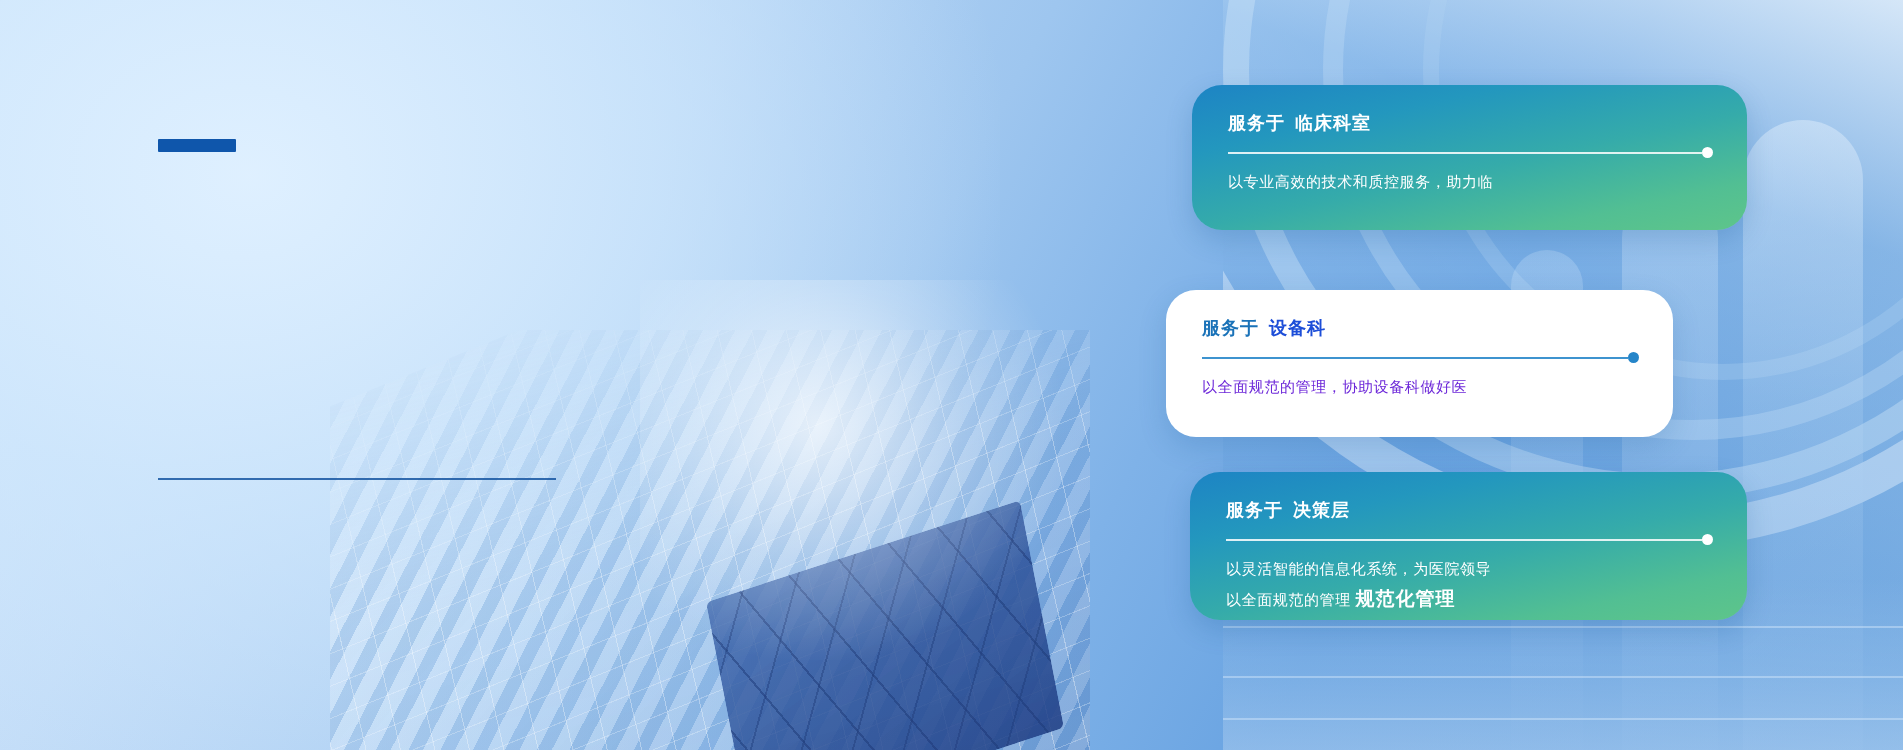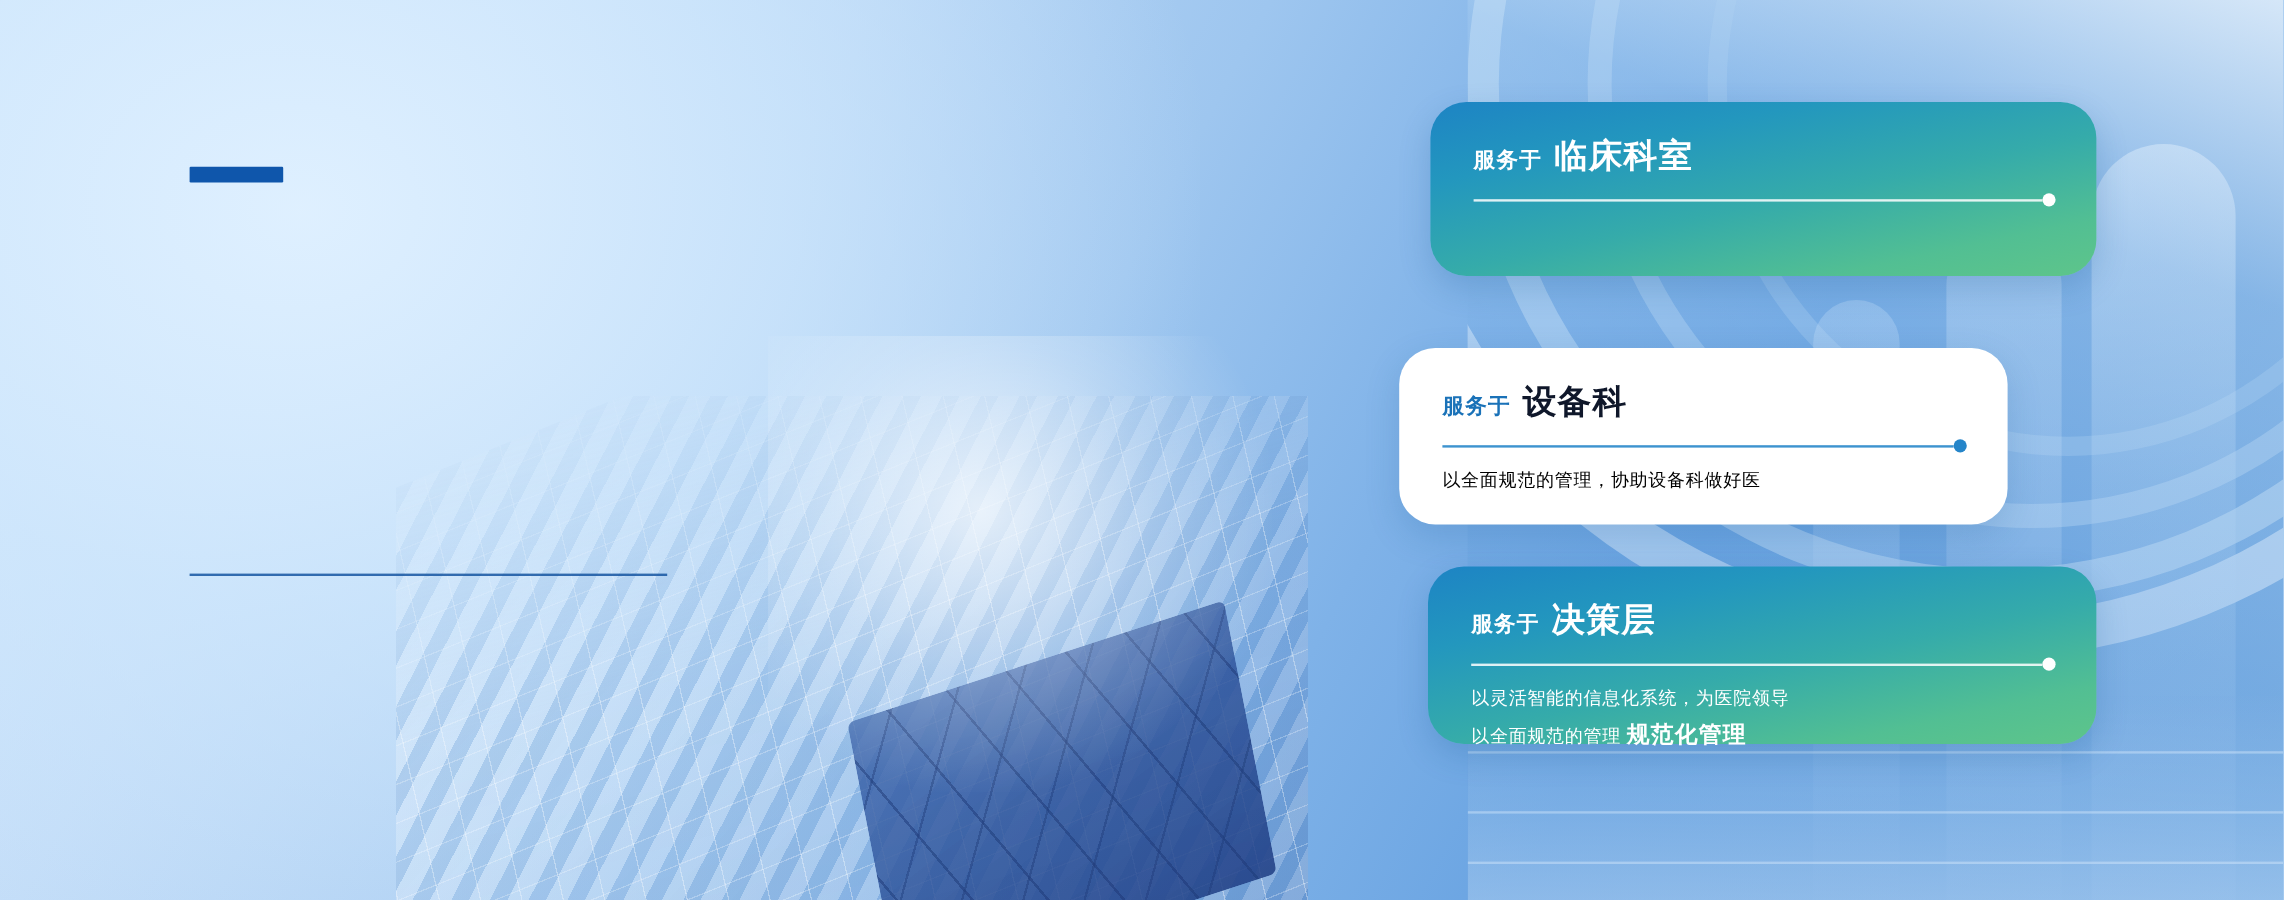--- a/index.html
+++ b/index.html
@@ -155,21 +155,21 @@
   .card.white{
     background:#ffffff;
     box-shadow:0 10px 28px rgba(30,86,150,.18);
   }
   .card-1{ left:1192px; top:85px;  width:555px; height:145px; }
   .card-2{ left:1166px; top:290px; width:507px; height:147px; }
   .card-3{ left:1190px; top:472px; width:557px; height:148px; }
 
   .card-head{ display:flex; align-items:baseline; gap:10px; white-space:nowrap; }
   .card-prefix{ font-size:18px; font-weight:700; letter-spacing:1px; }
-  .card-dept{ font-size:28px; font-weight:700; letter-spacing:1px; }
+  .card-dept{ font-size:18px; font-weight:700; letter-spacing:1px; }
   .card-rule{
     position:relative; margin-top:12px; height:11px;
   }
   .card-rule .line{
     position:absolute; left:0; right:11px; top:5px; height:1.5px;
   }
   .card-rule .dot{
     position:absolute; right:0; top:0; width:11px; height:11px; border-radius:50%;
   }
   .card-body{
@@ -177,22 +177,22 @@
   }
   .card-body .strong{ font-weight:700; font-size:19px; letter-spacing:1px; }
 
   .card.grad .card-prefix,
   .card.grad .card-dept,
   .card.grad .card-body{ color:#ffffff; }
   .card.grad .card-rule .line{ background:rgba(255,255,255,.85); }
   .card.grad .card-rule .dot{ background:#ffffff; }
 
   .card.white .card-prefix{ color:#1a72b8; }
-  .card.white .card-dept{ color:#0f172a; }
-  .card.white .card-body{ color:#000000; }
+  .card.white .card-dept{ color:#1d4ed8; }
+  .card.white .card-body{ color:#6d28d9; }
   .card.white .card-rule .line{ background:#3d93cf; }
   .card.white .card-rule .dot{ background:#2585c9; }
 </style>
 </head>
 <body>
 
 <div class="banner">
 
   <div class="bg-wash-tl"></div>
 
@@ -231,20 +231,21 @@
     <div class="card grad card-1">
       <div class="card-head">
         <span class="card-prefix">服务于</span>
         <span class="card-dept">临床科室</span>
       </div>
       <div class="card-rule">
         <span class="line"></span>
         <span class="dot"></span>
       </div>
       <div class="card-body">
+        <div>以专业高效的技术和质控服务，助力临</div>
       </div>
     </div>
 
     <div class="card white card-2">
       <div class="card-head">
         <span class="card-prefix">服务于</span>
         <span class="card-dept">设备科</span>
       </div>
       <div class="card-rule">
         <span class="line"></span>

